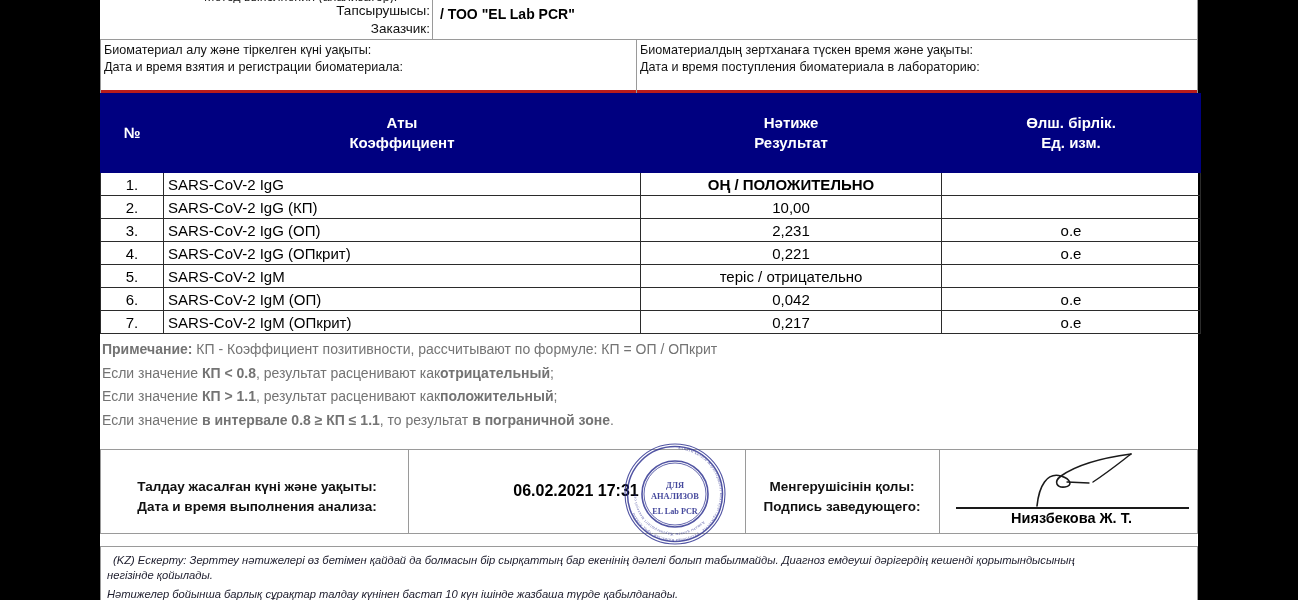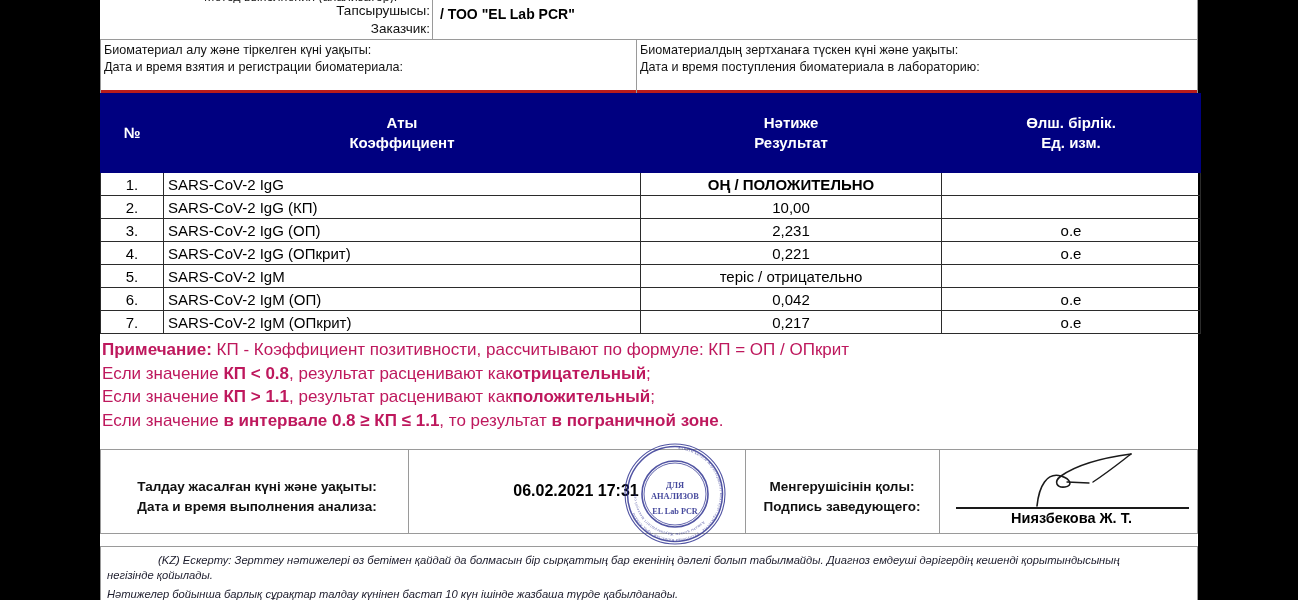--- a/index.html
+++ b/index.html
@@ -154,23 +154,23 @@
   td.c-res   { text-align: center; width: 300px; }
   td.c-unit  { text-align: center; width: 258px; }
   td.res-bold { font-weight: bold; }
 
   
   .notes {
     position: absolute;
     left: 2px;
     top: 338px;
     width: 1090px;
-    font-size: 17px;
+    font-size: 14px;
     line-height: 23.5px;
-    color: #be185d;
+    color: #737373;
   }
   .notes div { white-space: nowrap; }
   .notes b { font-weight: bold; }
 
   
   .sigblock {
     position: absolute;
     left: 0;
     top: 449px;
     width: 1098px;
@@ -260,21 +260,21 @@
     overflow: hidden;
   }
   .footnote p {
     margin: 0;
     padding: 0 6px;
     font-style: italic;
     font-size: 11.2px;
     line-height: 15px;
     color: #1b1b2b;
   }
-  .footnote p.l1 { padding-top: 6px; text-indent: 6px; margin-left: 45px; }
+  .footnote p.l1 { padding-top: 6px; text-indent: 6px; }
   .footnote p.l3 { padding-top: 4px; }
 </style>
 </head>
 <body>
 
 <div id="page">
   <div class="sheet">
 
     <div class="hdr-top">
       <div class="hdr-top-cut">
@@ -291,21 +291,21 @@
 
     <div class="bio">
       <div class="bio-edge-l"></div>
       <div class="bio-col left">
         <div>Биоматериал алу және тіркелген күні уақыты:</div>
         <div>Дата и время взятия и регистрации биоматериала:</div>
         <div class="bio-date">06.02.2021 16:13:00</div>
       </div>
       <div class="bio-vline"></div>
       <div class="bio-col right">
-        <div>Биоматериалдың зертханаға түскен күні және уақыты:</div>
+        <div>Биоматериалдың зертханаға түскен время және уақыты:</div>
         <div>Дата и время поступления биоматериала в лабораторию:</div>
         <div class="bio-date">06.02.2021 17:31:44</div>
       </div>
       <div class="bio-edge-r"></div>
     </div>
 
     <table class="results">
       <thead>
         <tr>
           <th style="width:62px">

